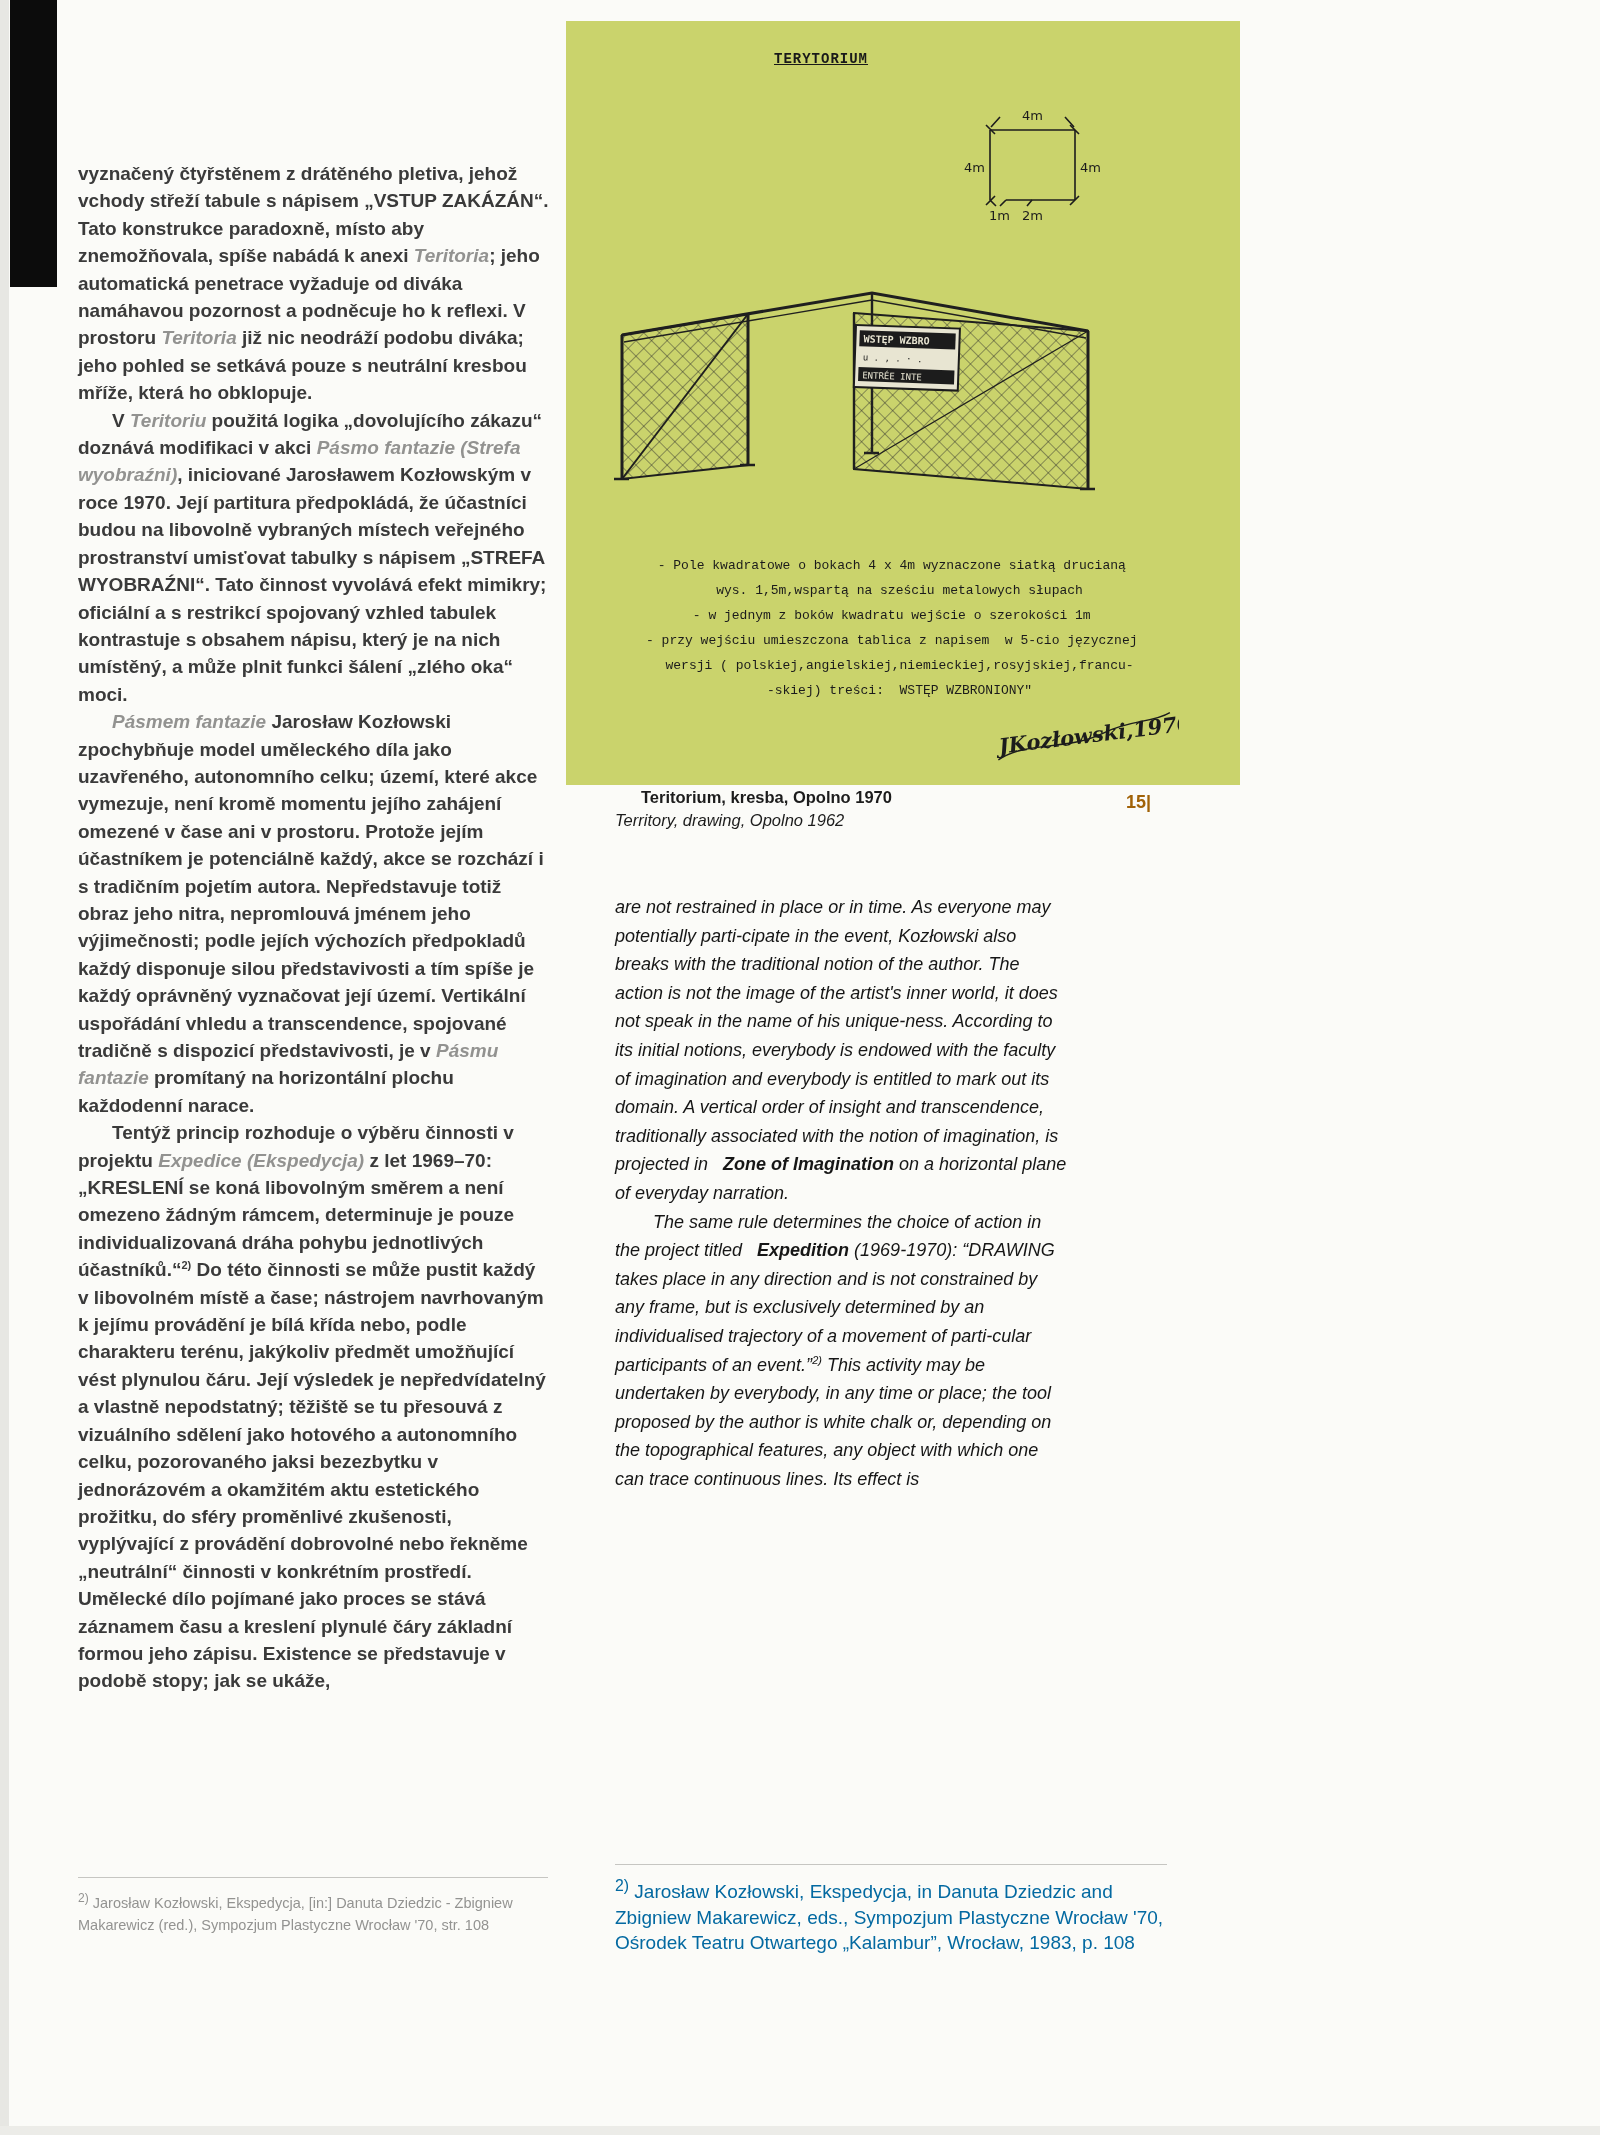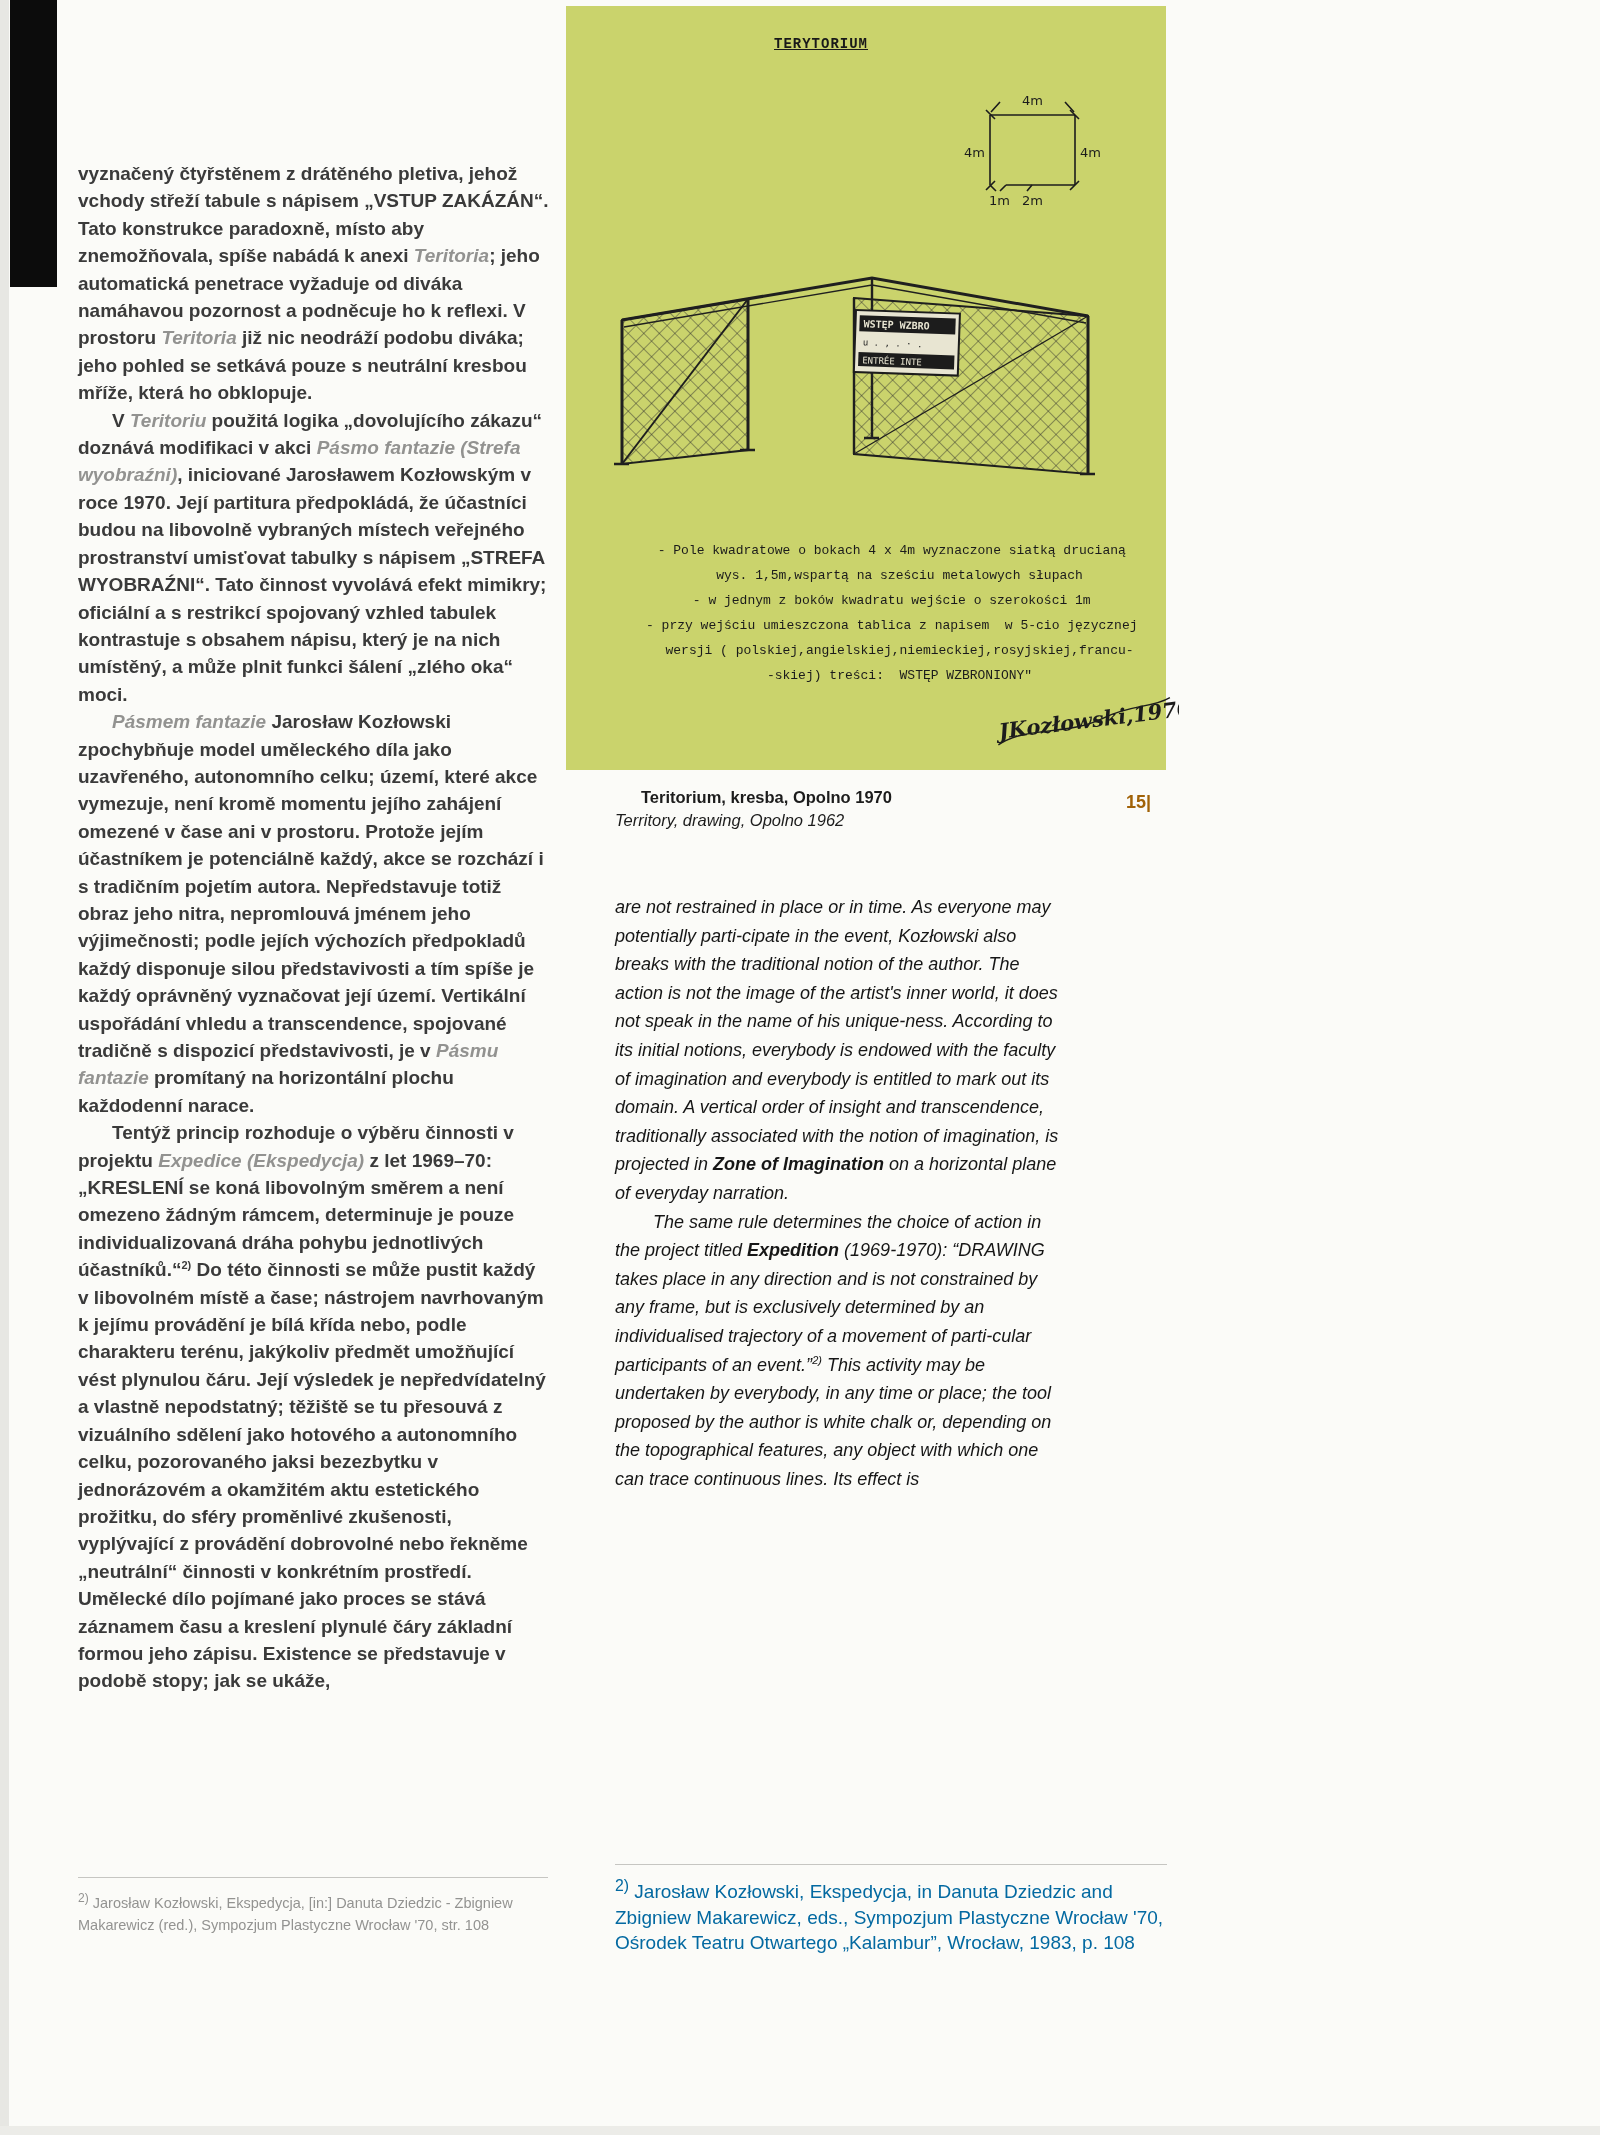--- a/index.html
+++ b/index.html
@@ -24,25 +24,25 @@
   .seg-i{font-style:italic;color:#929290;margin-top:16px;}
   .col-left sup, .col-right sup{font-size:11px;line-height:0;}
 
   
   .col-right{
     position:absolute;left:615px;top:893px;width:452px;
     font-style:italic;font-size:18px;line-height:28.6px;color:#161616;
   }
   .col-right p{margin:0;}
   .col-right p.indent{text-indent:38px;}
-  .seg-b{font-weight:bold;}
+  .seg-b{font-weight:bold;margin-left:10px;}
 
   
   .green-panel{
-    position:absolute;left:566px;top:6px;width:600px;height:764px;
+    position:absolute;left:566px;top:21px;width:674px;height:764px;
     background:var(--panel-green,#cad36c);
   }
   .t-title{
     position:absolute;left:208px;top:30px;
     font-family:"Liberation Mono","DejaVu Sans Mono",monospace;
     font-size:14px;font-weight:bold;letter-spacing:1px;
     text-decoration:underline;color:#191919;
   }
   .sketch{position:absolute;left:0;top:0;}
   .sketch text.dim{font-family:"DejaVu Sans",sans-serif;font-size:13px;fill:#1c1c1c;}

